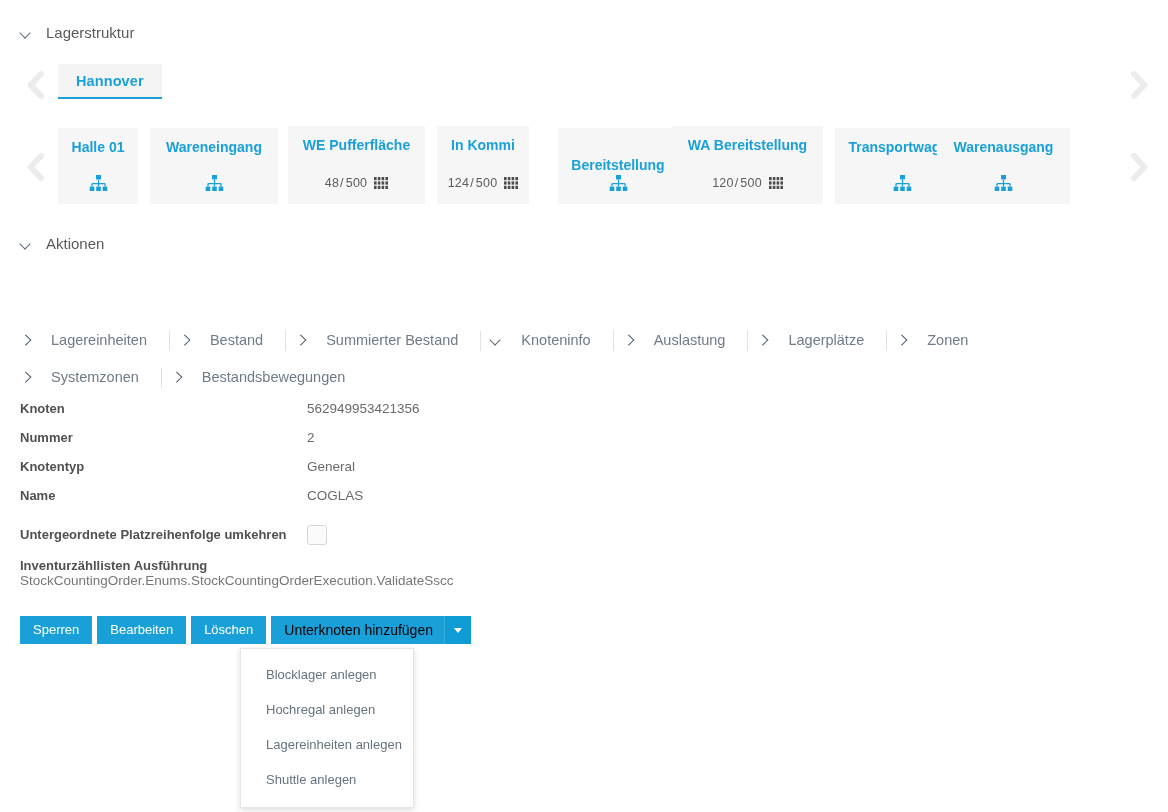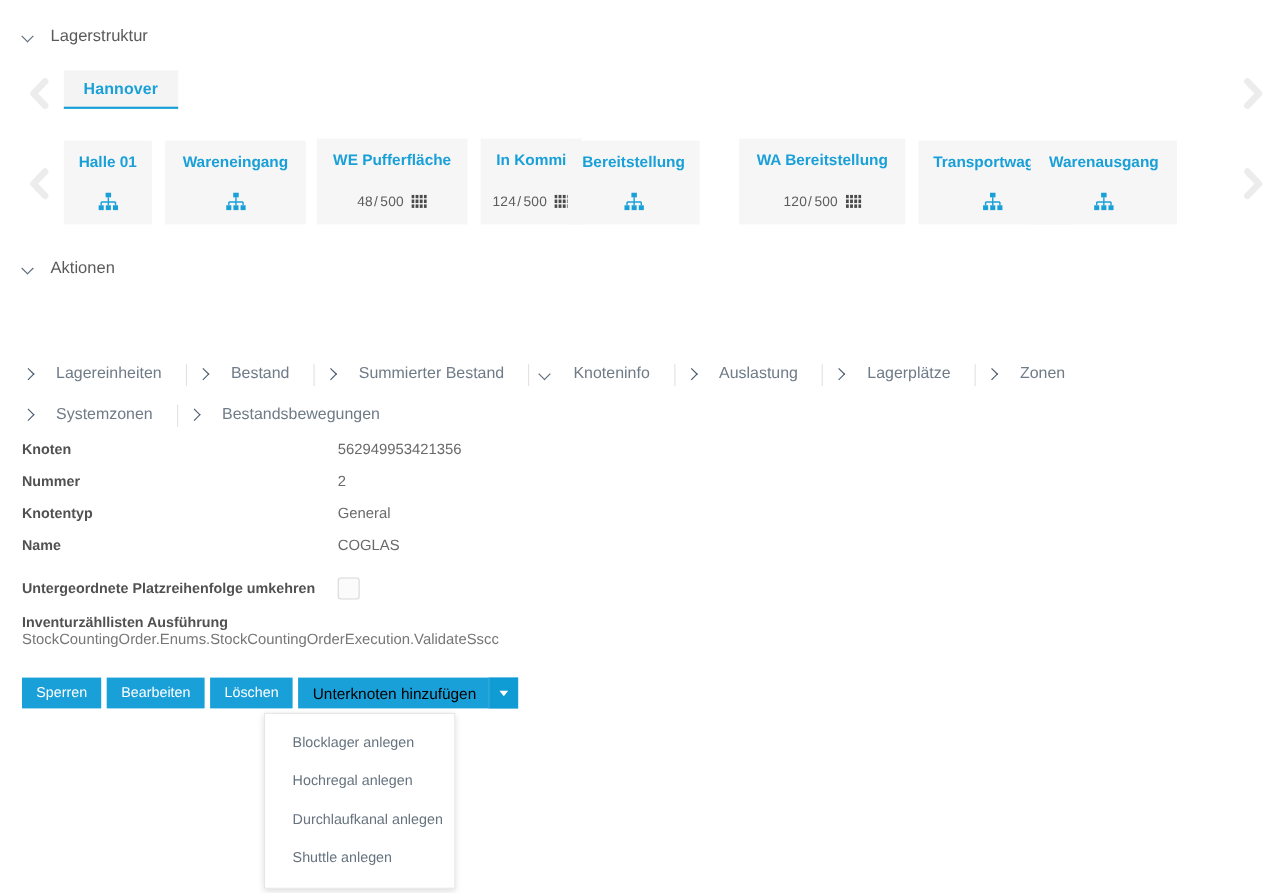--- a/index.html
+++ b/index.html
@@ -362,21 +362,21 @@
               <rect x="11.4" y="4.4" width="2.6" height="3.2"></rect>
             <rect x="0" y="8.8" width="2.6" height="3.2"></rect>
               <rect x="3.8" y="8.8" width="2.6" height="3.2"></rect>
               <rect x="7.6" y="8.8" width="2.6" height="3.2"></rect>
               <rect x="11.4" y="8.8" width="2.6" height="3.2"></rect>
           </g>
         </svg>
       </div>
     </div>
 
-    <div class="node-card" style="left:516px;top:2px;width:120px;height:76px;">
+    <div class="node-card" style="left:558px;top:2px;width:120px;height:76px;justify-content:flex-end;">
       <div class="node-title">Bereitstellung</div>
       <div class="node-foot">
         <svg class="sitemap-ico" width="19" height="17" viewBox="0 0 19 17" aria-hidden="true">
           <rect x="7" y="0" width="5" height="4.4" fill="#1aa0d8"></rect>
           <path d="M9.5 4.4 L9.5 8.6 M3 8.6 L16 8.6 M3 8.6 L3 11.6 M9.5 8.6 L9.5 11.6 M16 8.6 L16 11.6" stroke="#1aa0d8" stroke-width="1.3" fill="none"></path>
           <rect x="0.7" y="11.6" width="4.6" height="4.4" fill="#1aa0d8"></rect>
           <rect x="7.2" y="11.6" width="4.6" height="4.4" fill="#1aa0d8"></rect>
           <rect x="13.7" y="11.6" width="4.6" height="4.4" fill="#1aa0d8"></rect>
         </svg>
       </div>
@@ -530,17 +530,17 @@
       <span class="main">Unterknoten hinzufügen</span>
       <span class="toggle">
         <span class="tri"></span>
       </span>
     </div>
   </div>
 
   <div class="dropdown">
     <div class="dd-item">Blocklager anlegen</div>
     <div class="dd-item">Hochregal anlegen</div>
-    <div class="dd-item">Durchlaufkanal anlegen</div>
+    <div class="dd-item">Lagereinheiten anlegen</div>
     <div class="dd-item">Shuttle anlegen</div>
   </div>
 
 </div>
 
 </body></html>

